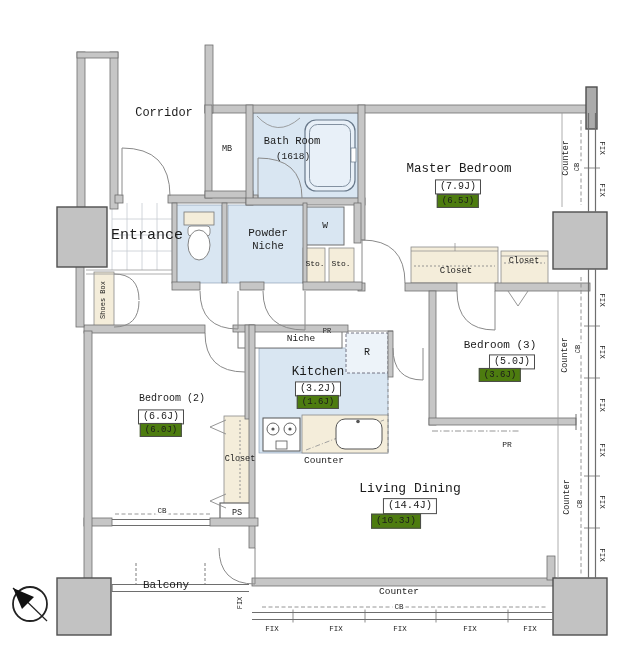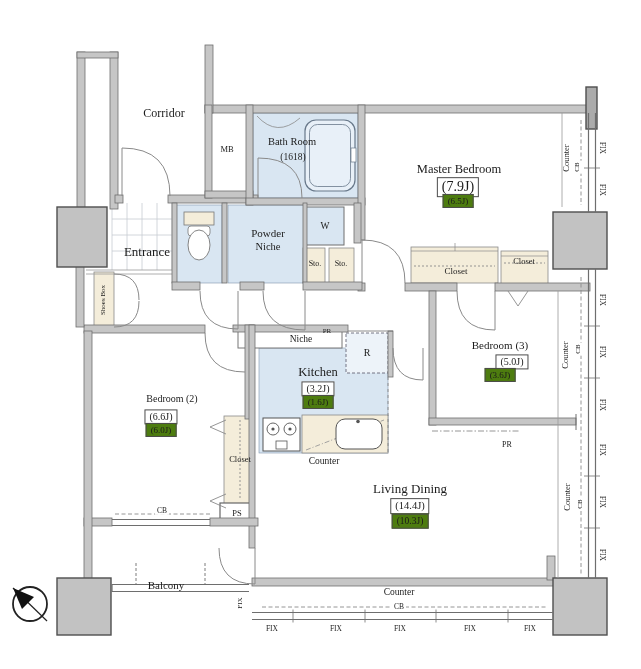--- a/index.html
+++ b/index.html
@@ -1,17 +1,17 @@
 <!DOCTYPE html>
 <html><head>
 <meta charset="utf-8">
 <style>
   html,body{margin:0;padding:0;background:#fff}
   #plan{position:relative;width:641px;height:669px;background:#fff;
-        font-family:Liberation Serif, serif;color:#1b1b1b;overflow:hidden}
+        font-family:Liberation Mono, monospace;color:#1b1b1b;overflow:hidden}
   #linework{position:absolute;left:0;top:0}
   .lbl{position:absolute;transform:translate(-50%,-50%);white-space:nowrap;line-height:1.12;text-align:center}
   .rccw{transform:translate(-50%,-50%) rotate(-90deg)}
   .rcw{transform:translate(-50%,-50%) rotate(90deg)}
   .bx{border:1px solid #4c4c4c;padding:1px 4px;background:#fff}
   .bx2{background:#4d7c0f}
   .wbg{background:#fff;padding:0 2px}
 </style>
 </head>
 <body>
@@ -153,30 +153,30 @@
     <circle cx="30" cy="604" r="17" fill="none" stroke="#222" stroke-width="1.8"></circle>
     <path d="M13,588 L47,621" stroke="#222" stroke-width="1.2"></path>
     <polygon points="13,588 34,597 22,609" fill="#111"></polygon>
   </g>
 </svg>
 
   <div class="lbl" style="left:164px;top:114px;font-size:12px">Corridor</div>
   <div class="lbl" style="left:227px;top:150px;font-size:8.5px">MB</div>
   <div class="lbl" style="left:292px;top:142px;font-size:10.5px">Bath Room</div>
   <div class="lbl" style="left:293px;top:157px;font-size:9.5px">(1618)</div>
-  <div class="lbl" style="left:147px;top:252px;font-size:13px">Entrance</div>
+  <div class="lbl" style="left:147px;top:236px;font-size:15px">Entrance</div>
   <div class="lbl" style="left:268px;top:233px;font-size:11px">Powder</div>
   <div class="lbl" style="left:268px;top:247px;font-size:10.5px">Niche</div>
   <div class="lbl" style="left:325px;top:226px;font-size:9.5px">W</div>
   <div class="lbl" style="left:315px;top:264px;font-size:8px">Sto.</div>
   <div class="lbl" style="left:341px;top:264px;font-size:8px">Sto.</div>
   <div class="lbl rccw" style="left:104px;top:300px;font-size:7px">Shoes Box</div>
 
   <div class="lbl" style="left:459px;top:169px;font-size:12.5px">Master Bedroom</div>
-  <div class="lbl bx" style="left:458px;top:187px;font-size:14px">(7.9J)</div>
+  <div class="lbl bx" style="left:458px;top:187px;font-size:10px">(7.9J)</div>
   <div class="lbl bx bx2" style="left:458px;top:201px;font-size:9px">(6.5J)</div>
   <div class="lbl" style="left:456px;top:271px;font-size:9px">Closet</div>
   <div class="lbl" style="left:524px;top:262px;font-size:8.5px">Closet</div>
 
   <div class="lbl" style="left:301px;top:339px;font-size:9.5px">Niche</div>
   <div class="lbl" style="left:327px;top:332px;font-size:7px">PR</div>
   <div class="lbl" style="left:367px;top:353px;font-size:10px">R</div>
 
   <div class="lbl" style="left:318px;top:372px;font-size:12.5px">Kitchen</div>
   <div class="lbl bx" style="left:318px;top:389px;font-size:10px">(3.2J)</div>
@@ -190,21 +190,21 @@
   <div class="lbl wbg" style="left:162px;top:511px;font-size:7.5px">CB</div>
   <div class="lbl" style="left:237px;top:514px;font-size:8.5px">PS</div>
 
   <div class="lbl" style="left:500px;top:345px;font-size:11px">Bedroom (3)</div>
   <div class="lbl bx" style="left:512px;top:362px;font-size:10px">(5.0J)</div>
   <div class="lbl bx bx2" style="left:500px;top:375px;font-size:9px">(3.6J)</div>
   <div class="lbl" style="left:507px;top:445px;font-size:8px">PR</div>
 
   <div class="lbl" style="left:410px;top:489px;font-size:13px">Living Dining</div>
   <div class="lbl bx" style="left:410px;top:506px;font-size:10.5px">(14.4J)</div>
-  <div class="lbl bx bx2" style="left:410px;top:521px;font-size:9.5px">(10.3J)</div>
+  <div class="lbl bx bx2" style="left:396px;top:521px;font-size:9.5px">(10.3J)</div>
 
   <div class="lbl" style="left:166px;top:585px;font-size:11px">Balcony</div>
 
   <div class="lbl" style="left:399px;top:592px;font-size:9.5px">Counter</div>
   <div class="lbl wbg" style="left:399px;top:607px;font-size:7.5px">CB</div>
 
   <div class="lbl" style="left:272px;top:629px;font-size:7.5px">FIX</div>
   <div class="lbl" style="left:336px;top:629px;font-size:7.5px">FIX</div>
   <div class="lbl" style="left:400px;top:629px;font-size:7.5px">FIX</div>
   <div class="lbl" style="left:470px;top:629px;font-size:7.5px">FIX</div>

